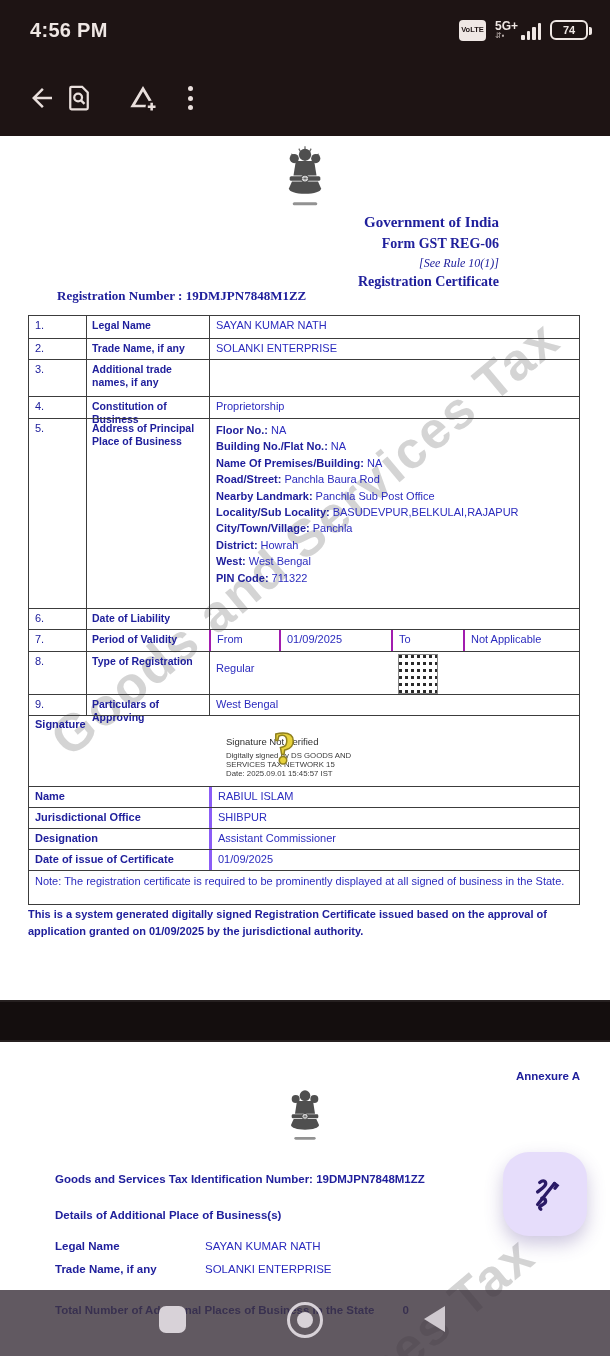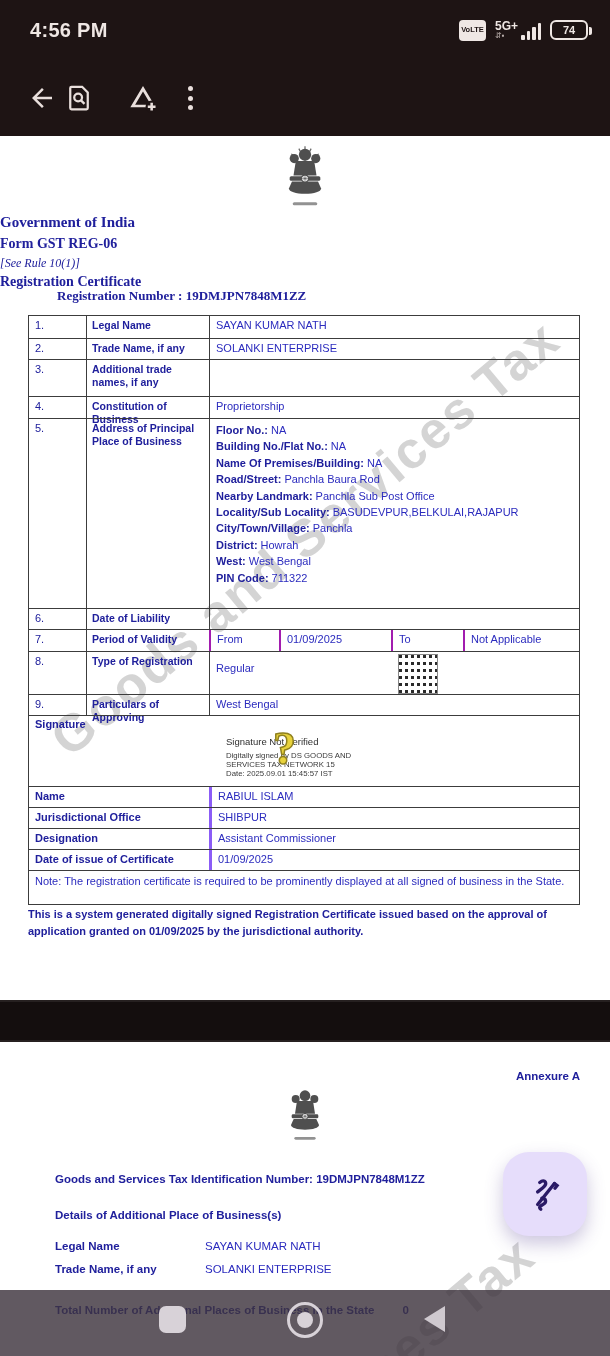--- a/index.html
+++ b/index.html
@@ -43,21 +43,21 @@
 
   .watermark { position:absolute; font-size:52px; font-weight:700; color:rgba(165,165,165,.48);
     white-space:nowrap; transform:rotate(-40deg); letter-spacing:2px; pointer-events:none; }
   #wm1 { left:-45px; top:372px; width:700px; text-align:center; }
   #wm2 { left:-70px; top:382px; width:700px; text-align:center; }
 
   .navy { color:#20209c; }
   .blue { color:#2b2bbe; }
   .serif { font-family:"Liberation Serif", serif; }
 
-  .center-line { position:absolute; left:0; width:499px; text-align:left; }
+  .center-line { position:absolute; left:0; width:499px; text-align:right; }
   .emblem { position:absolute; left:50%; transform:translateX(-50%); }
 
   
   .h-gov   { top:78px;  font-size:15px; font-weight:700; }
   .h-form  { top:100px; font-size:14px; font-weight:700; }
   .h-rule  { top:120px; font-size:12px; font-style:italic; }
   .h-cert  { top:138px; font-size:14px; font-weight:700; }
   .reg-no  { position:absolute; left:57px; top:152px; font-size:13px; font-weight:700; }
 
   

